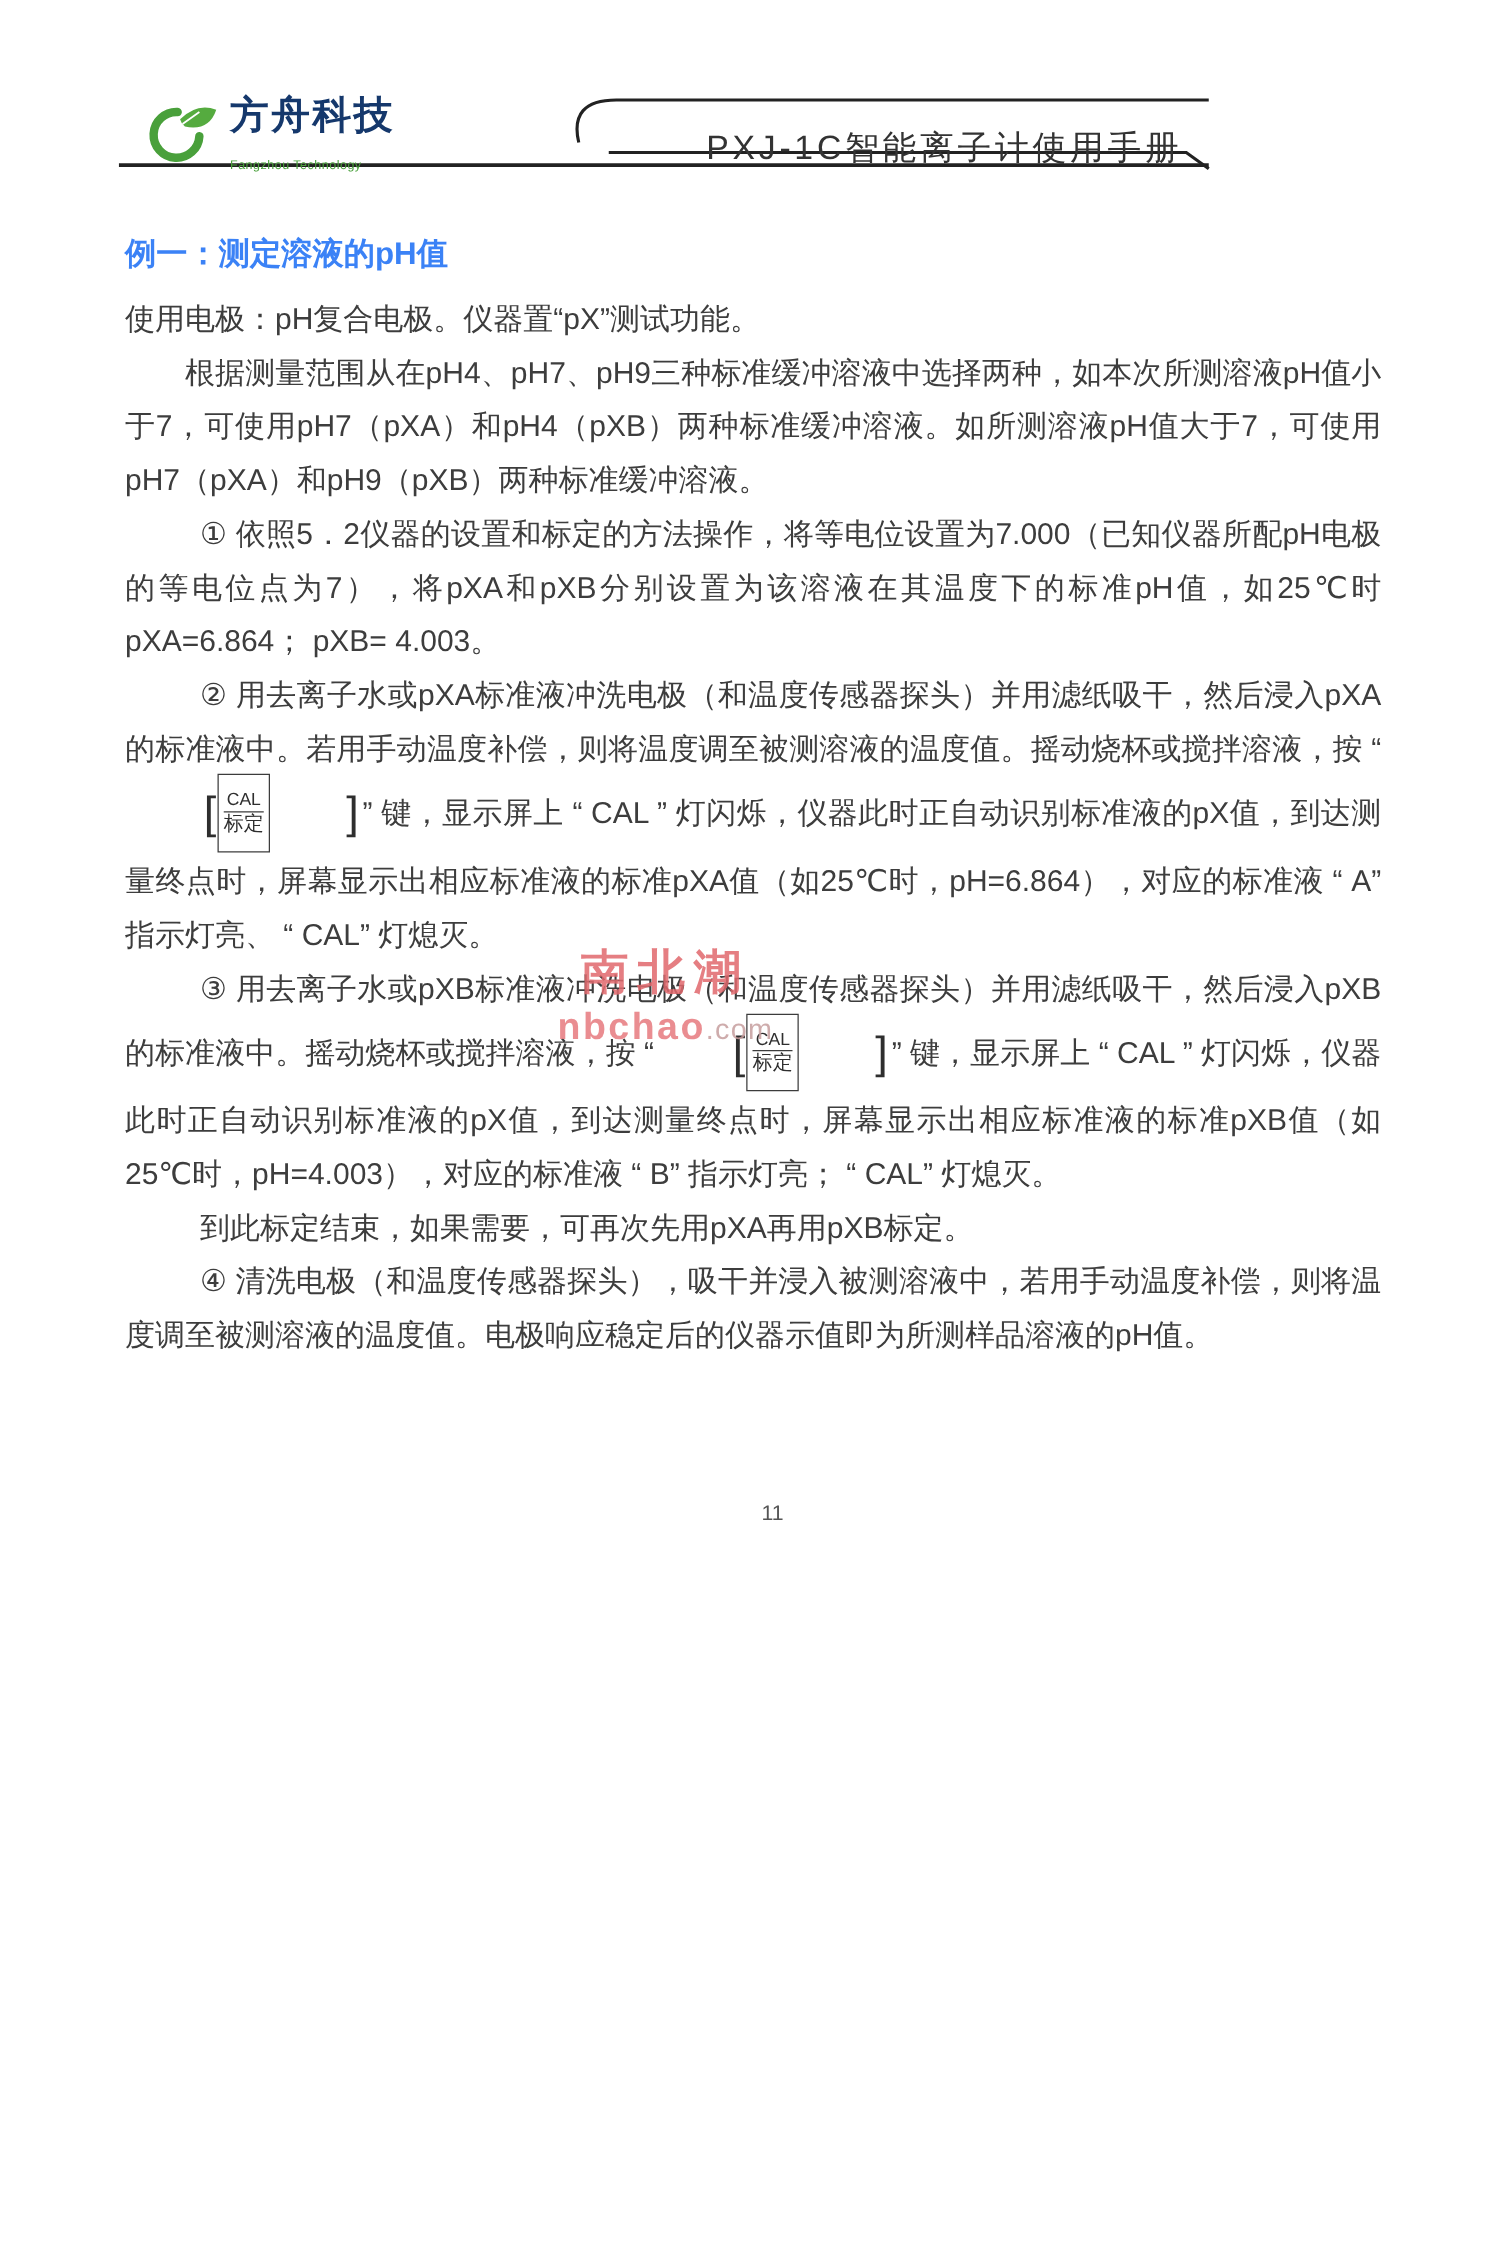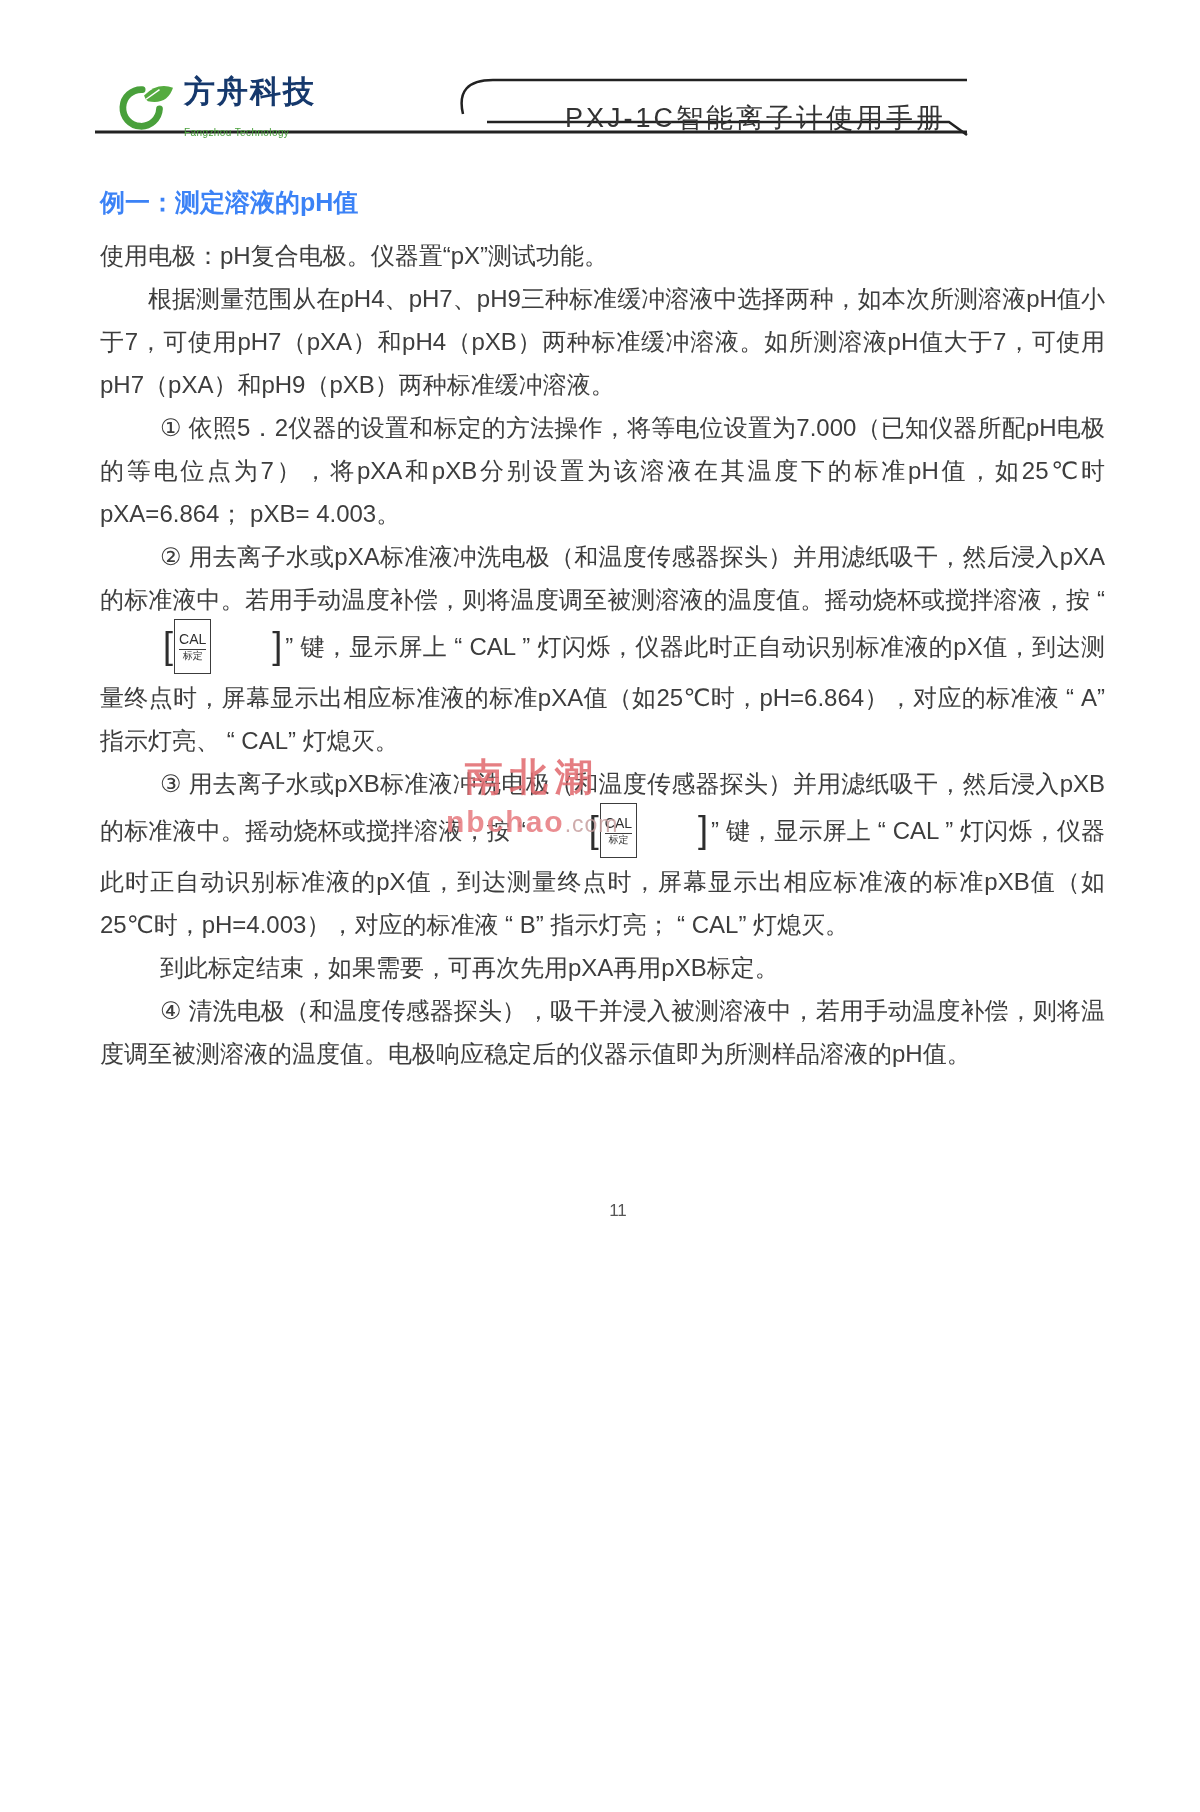--- a/index.html
+++ b/index.html
@@ -35,21 +35,21 @@
   .indent-25 { text-indent:2.5em; }
 
   
   .cal-key { display:inline-flex; align-items:center; vertical-align:middle; margin:0 3px; transform:translateY(-2px); }
   .cal-br { font-size:36px; font-weight:300; line-height:0.9; color:#2e2e2e; }
   .cal-stack {
     display:inline-flex; flex-direction:column; align-items:center;
     border:1px solid #3c3c3c; padding:11px 4px; margin:0 1px;
     font-size:14px; line-height:1.25; color:#2e2e2e; text-indent:0;
   }
-  .cal-bottom { border-top:1px solid #3c3c3c; font-size:10px; width:100%; text-align:center; }
+  .cal-bottom { border-top:1px solid #3c3c3c; font-size:16px; width:100%; text-align:center; }
 
   
   .watermark { position:absolute; left:446px; top:752px; text-align:center; pointer-events:none; }
   .wm-1 { font-size:38px; font-weight:bold; letter-spacing:7px; color:rgba(224,103,108,0.85); }
   .wm-2 { font-size:30px; font-weight:bold; letter-spacing:2px; color:rgba(232,129,133,0.9); margin-top:2px; }
   .wm-com { font-size:23px; font-weight:normal; color:rgba(197,158,158,0.85); letter-spacing:1px; }
 
   
   .page-number { position:absolute; left:0; right:0; bottom:55px; text-align:center; font-size:17px; color:#555555;margin-left:36px; }
 </style>

